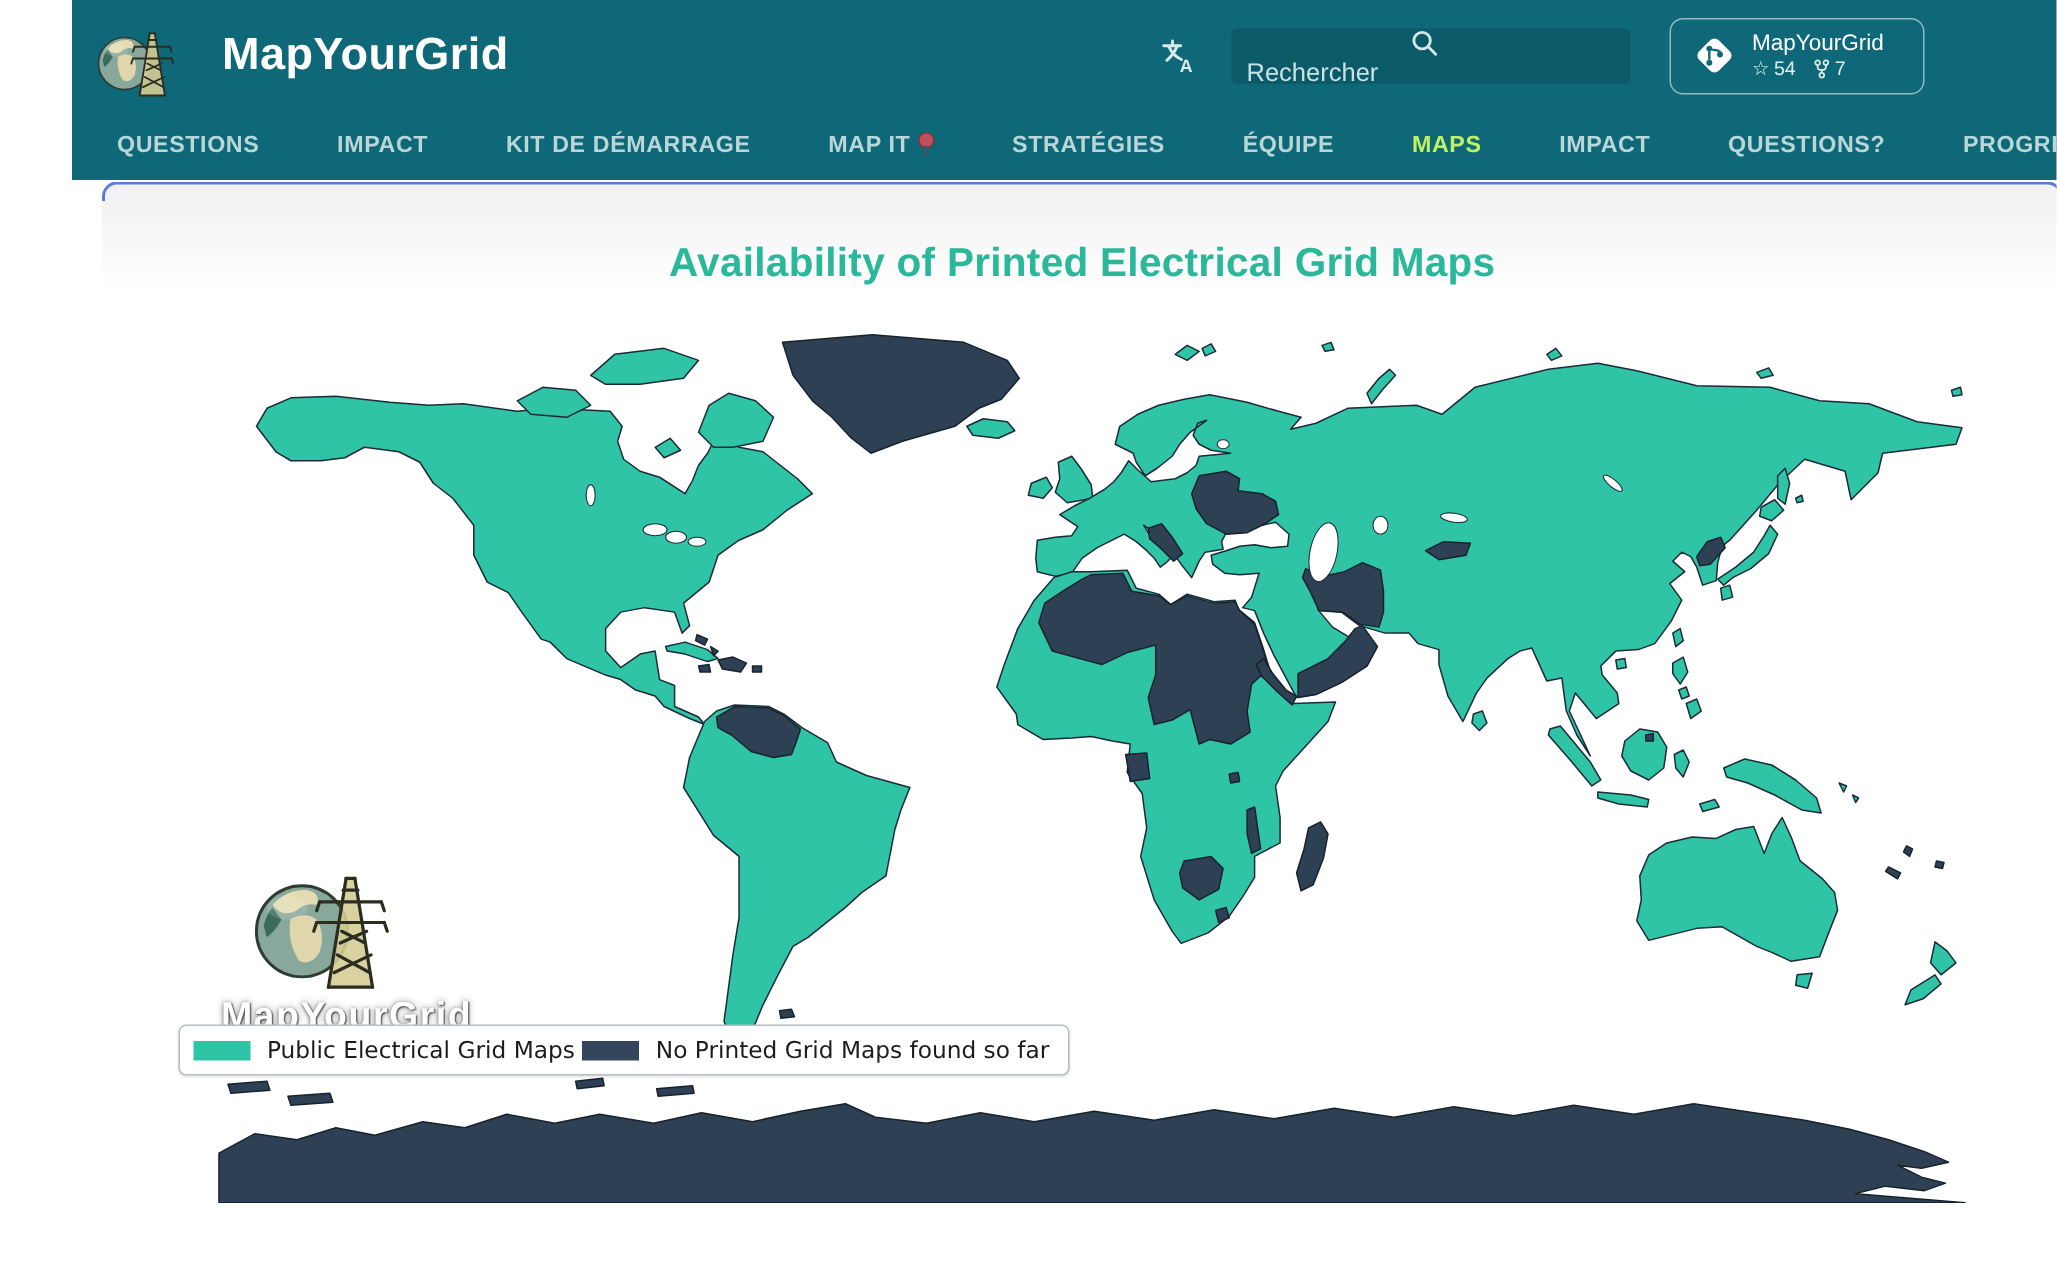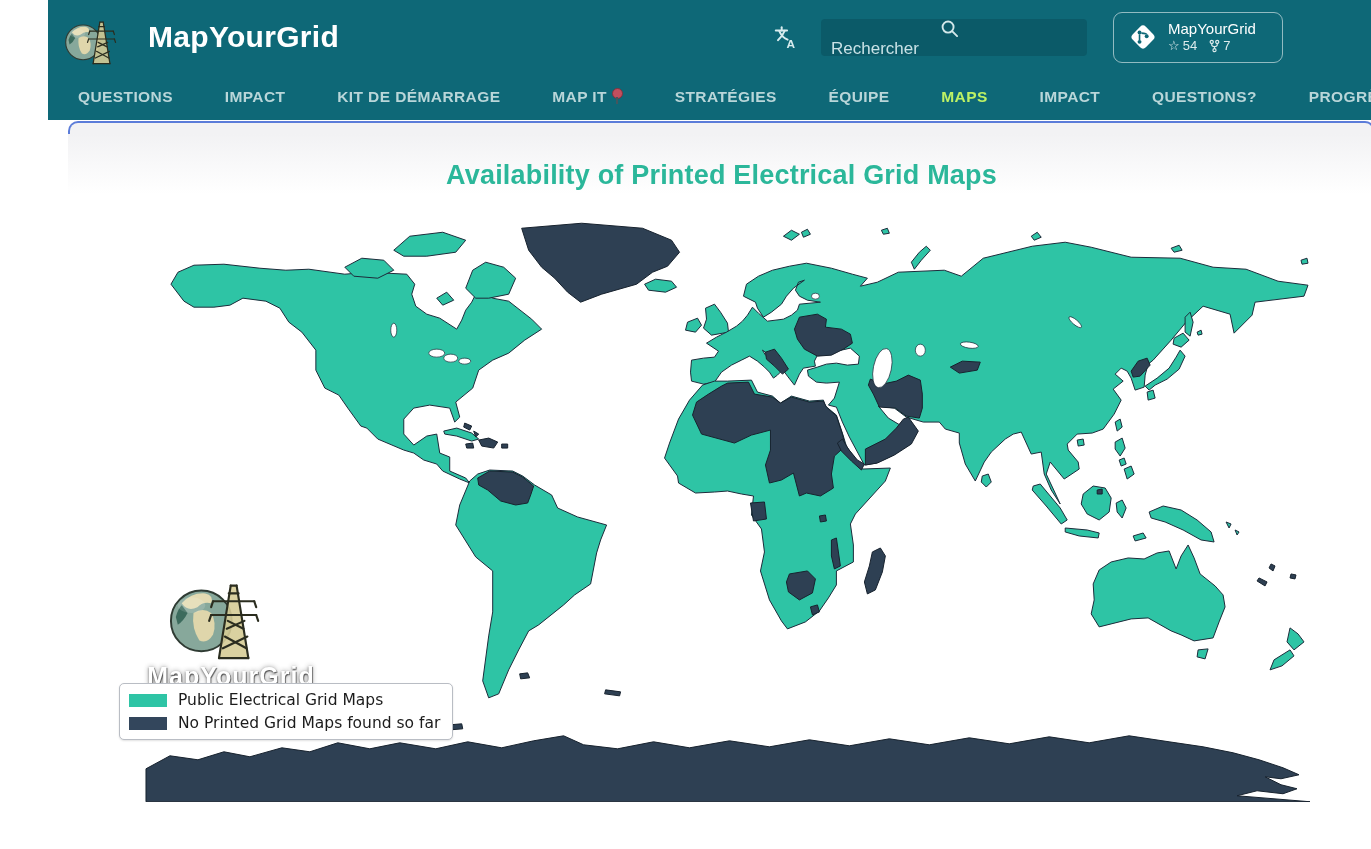--- a/index.html
+++ b/index.html
@@ -48,21 +48,21 @@
   .land-t{fill:#2ec4a5;stroke:#1c2b3a;stroke-width:1;stroke-linejoin:round;}
   .land-n{fill:#2e4053;stroke:#17222e;stroke-width:1;stroke-linejoin:round;}
   .sea{fill:#ffffff;stroke:#1c2b3a;stroke-width:.7;}
 
   .watermark{position:absolute;left:14px;top:344px;width:170px;text-align:center;pointer-events:none;}
   .watermark .logo-lg{width:112px;height:98px;margin-left:-28px;}
   .wm-text{margin-top:-6px;font-size:25px;font-weight:bold;color:#ffffff;letter-spacing:1px;
            text-shadow:0 1px 2px rgba(40,40,40,.65), 0 0 5px rgba(40,40,40,.45), 1px 1px 0 rgba(60,60,60,.5);}
 
   .legend{position:absolute;left:-13px;top:461px;background:#ffffff;border:1px solid #b9bdc4;border-radius:5px;
-          box-shadow:0 1px 2px rgba(0,0,0,.12);padding:7px 12px 7px 9px;display:flex;flex-direction:column;gap:5px;}
+          box-shadow:0 1px 2px rgba(0,0,0,.12);padding:7px 12px 7px 9px;display:flex;flex-direction:row;gap:5px;}
   .legend-row{display:flex;align-items:center;gap:11px;}
   .sw{width:38px;height:13px;flex:0 0 auto;}
   .sw-teal{background:#2ec4a5;}
   .sw-navy{background:#33465c;}
   .legend-label{font-size:15.5px;color:#1c1c1c;white-space:nowrap;font-family:"DejaVu Sans","Liberation Sans",sans-serif;}
 </style>
 </head>
 <body>
 
 <div class="page">

